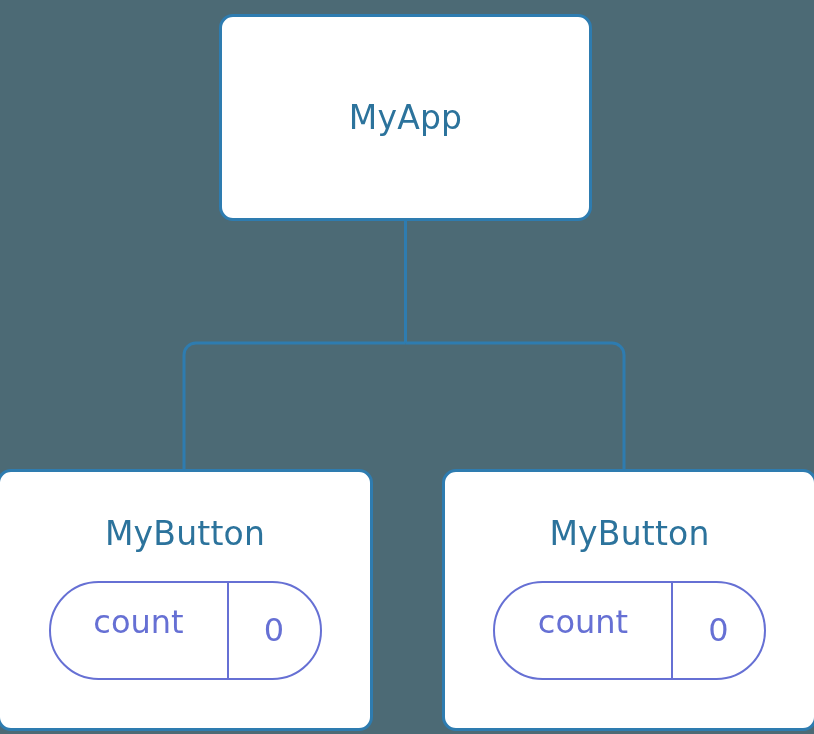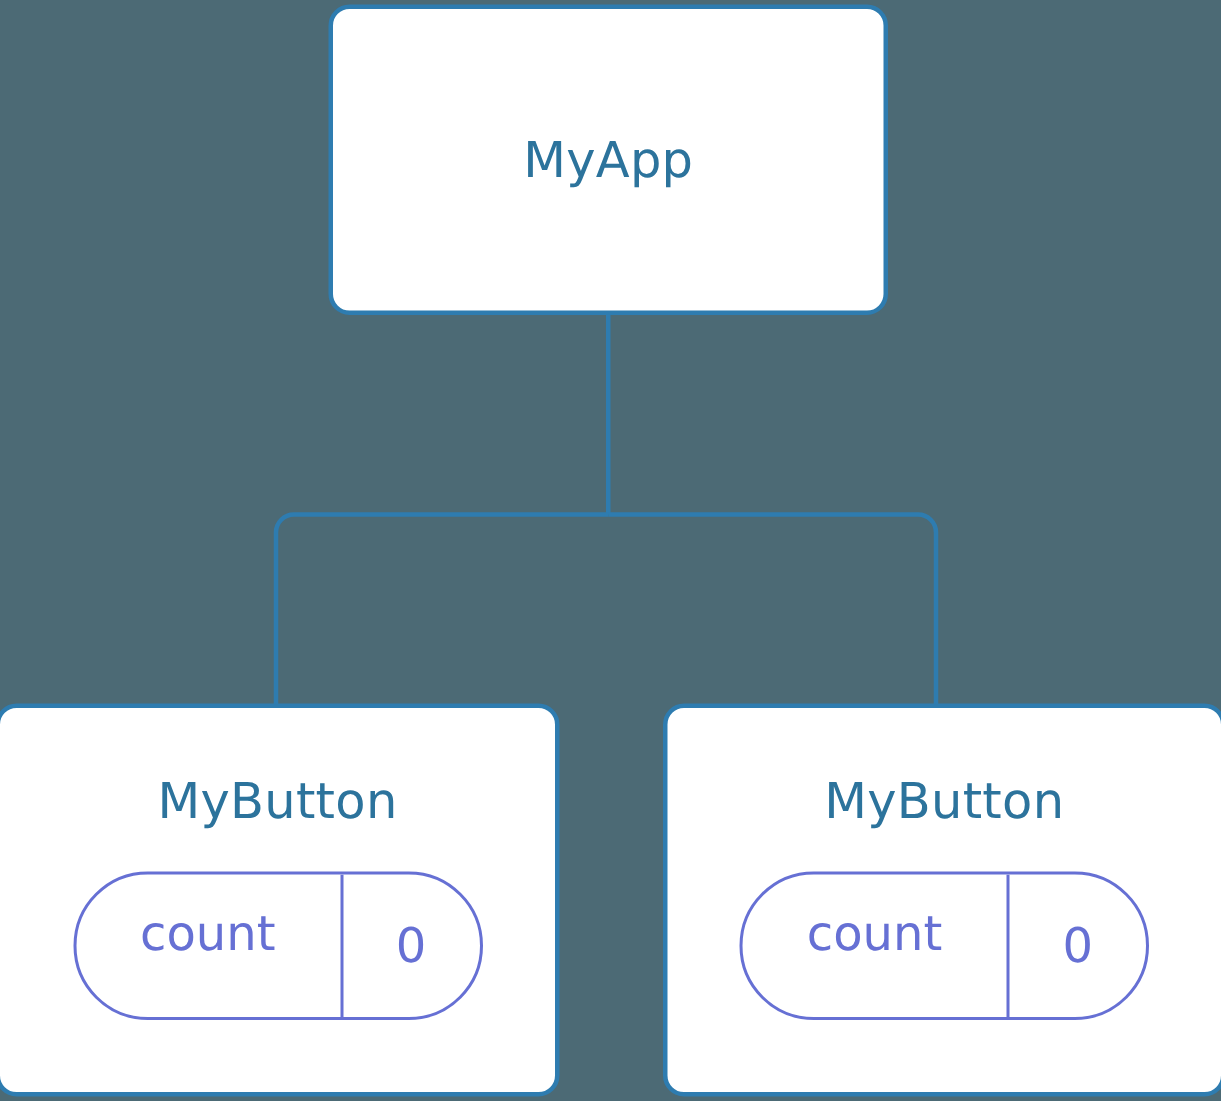--- a/index.html
+++ b/index.html
@@ -41,21 +41,21 @@
     color: #2c739c;
     font-size: 33px;
     font-weight: 400;
     letter-spacing: 0.2px;
     line-height: 1;
     white-space: nowrap;
   }
   
   #node-root {
     left: 219px;
-    top: 3px;
+    top: 14px;
     width: 373px;
     height: 207px;
     justify-content: center;
   }
   
   .child-card {
     top: 469px;
     height: 262px;
     padding-top: 45px;
   }

